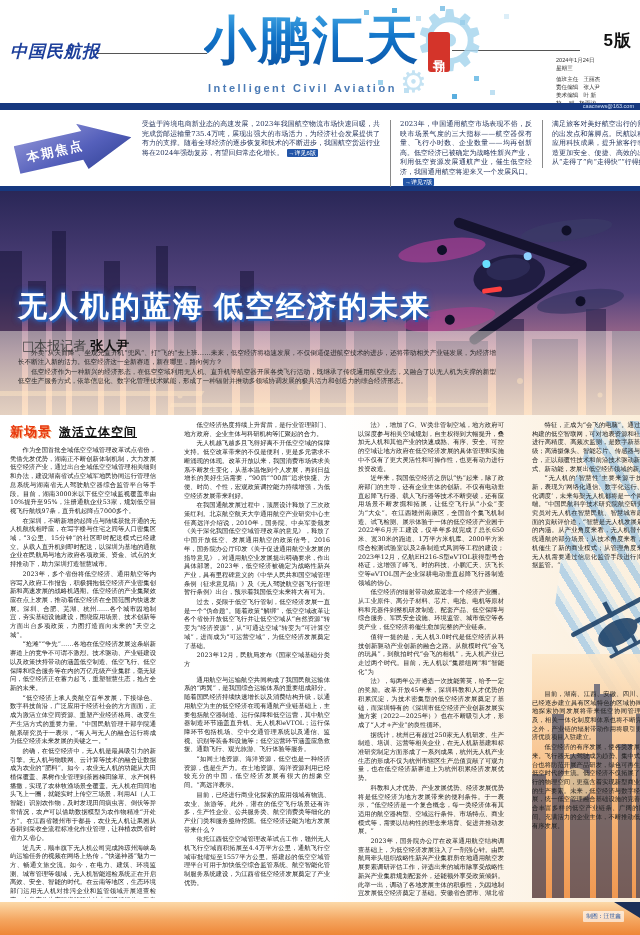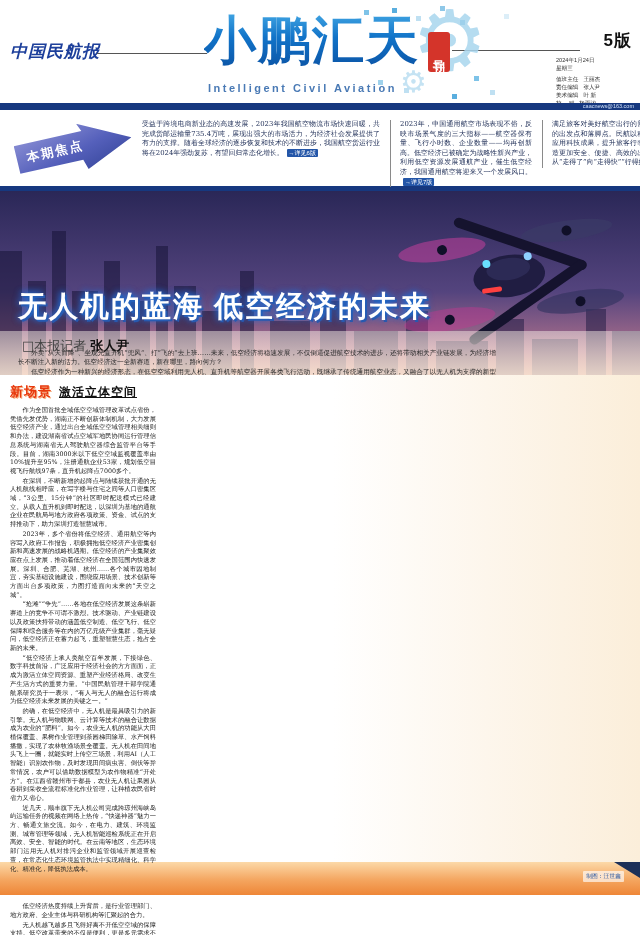--- a/index.html
+++ b/index.html
@@ -42,34 +42,34 @@
   .arrow span{position:absolute;left:12px;top:18px;transform:rotate(-9deg);
               font:700 12.5px "Liberation Sans",sans-serif;color:#fff;letter-spacing:2px;white-space:nowrap;}
   .blurb{font-size:6.9px;line-height:9.6px;text-align:justify;color:#23325a;}
   .blurb .ind{text-indent:2em;display:inline;}
   .b1{width:238px;flex:none;}
   .b2{width:132px;flex:none;border-left:1px solid #8a8a8a;padding-left:9px;margin-left:10px;}
   .b3{width:156px;flex:none;border-left:1px solid #8a8a8a;padding-left:9px;margin-left:10px;}
   .badge{display:inline-block;background:#2456a8;color:#fff;font:6px "Liberation Sans",sans-serif;
          padding:0 2px;line-height:8px;border-radius:1px;margin-left:3px;}
   
-  .hero{position:relative;height:184px;overflow:hidden;}
+  .hero{position:relative;height:224px;overflow:hidden;}
   .hero svg.sky{position:absolute;left:0;top:0;width:640px;height:224px;}
   .drone{position:absolute;right:6px;top:8px;width:250px;height:150px;z-index:2;}
   .h-title{position:absolute;left:18px;top:96px;z-index:3;font:900 29px "Liberation Sans",sans-serif;color:#fff;letter-spacing:2px;
            text-shadow:0 0 7px #1e6fd0,2px 2px 0 #2c55a8,-1px -1px 6px rgba(40,100,210,.9);white-space:nowrap;}
   .h-overlay{position:absolute;left:0;right:0;top:140px;bottom:0;z-index:2;
              background:linear-gradient(180deg,rgba(255,248,238,.45),rgba(255,240,224,.8));}
   .byline{position:absolute;left:22px;top:146px;z-index:4;font-size:13px;color:#444;}
   .byline b{color:#111;margin-left:4px;}
   .intro{position:absolute;left:18px;top:158px;width:478px;z-index:4;}
   .intro p{margin:0;font-size:6.6px;line-height:9.4px;text-align:justify;text-indent:2em;color:#2a2a2a;}
   
   .columns{position:relative;height:487px;display:flex;gap:28px;padding:6px 8px 4px 10px;box-sizing:border-box;
-           background:linear-gradient(90deg,#ffffff 52%,#fdf6ec 76%,#fbeeda 100%);flex-direction:column;}
+           background:linear-gradient(90deg,#ffffff 52%,#fdf6ec 76%,#fbeeda 100%);}
   .col{width:146px;flex:none;overflow:hidden;position:relative;}
   .shead{display:flex;align-items:baseline;gap:7px;margin:2px 0 5px;}
   .tag{font:900 13px "Liberation Sans",sans-serif;color:#e8380d;letter-spacing:1px;text-shadow:1px 1px 0 #f6b383;}
   .stitle{font:700 12px "Liberation Sans",sans-serif;color:#111;letter-spacing:1px;text-decoration:underline;}
   .col p{margin:0 0 1px;font-size:6.3px;line-height:8.7px;text-align:justify;text-indent:2em;color:#222;position:relative;z-index:2;}
   .col4 .bg-streaks{position:absolute;z-index:0;top:-6px;right:-8px;width:132px;height:300px;opacity:.8;
         background:repeating-linear-gradient(58deg,rgba(120,182,232,.65) 0 7px,rgba(190,225,248,.5) 7px 12px,rgba(255,255,255,.12) 12px 20px);
         clip-path:polygon(34% 0,100% 0,100% 100%,52% 100%,0 66%,12% 26%);}
   .col4 .heli{position:absolute;z-index:1;top:140px;right:-6px;width:118px;height:130px;transform:rotate(-28deg);opacity:.92;}
   .col4 .bg-city{position:absolute;z-index:0;left:-8px;right:-10px;bottom:-6px;height:250px;}

